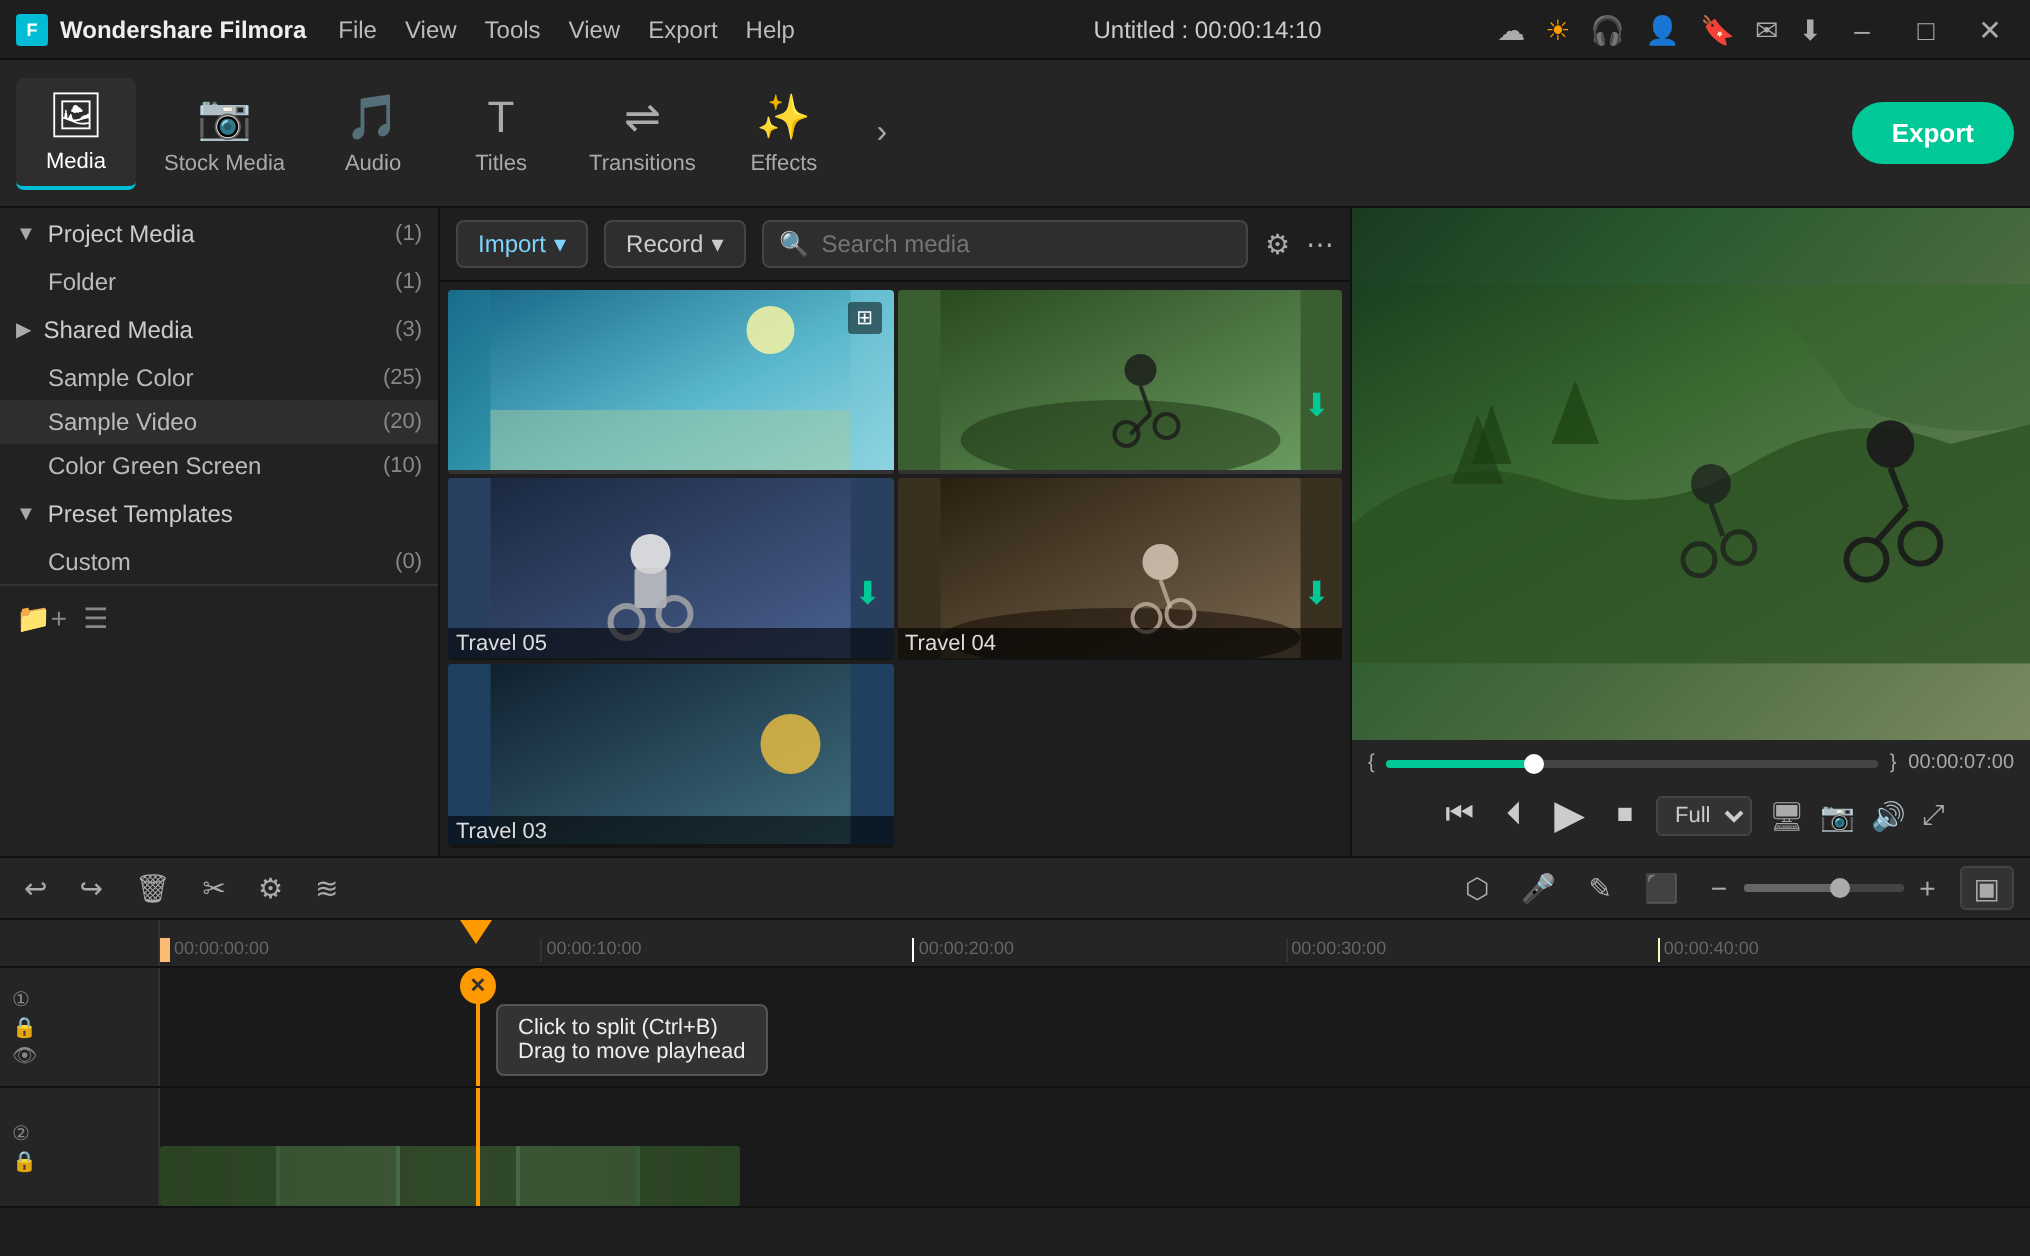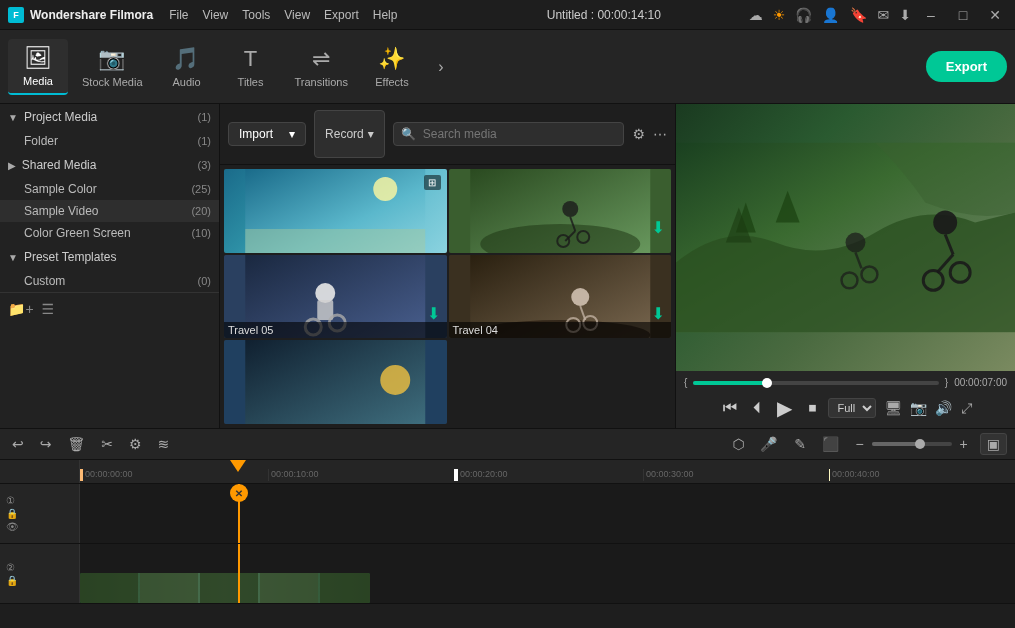--- a/index.html
+++ b/index.html
@@ -37,22 +37,22 @@
     .section-item { display: flex; align-items: center; padding: 4px 8px 4px 24px; cursor: pointer; }
     .section-item.active { background: #2e2e2e; }
     .section-item .item-label { flex: 1; font-size: 12px; color: #bbb; }
     .section-item .item-count { color: #888; font-size: 11px; }
     .bottom-icons { display: flex; gap: 8px; padding: 8px; border-top: 1px solid #333; }
     .bottom-icon-btn { color: #888; font-size: 14px; cursor: pointer; }
 
     
     #media-panel { flex: 1; background: #1e1e1e; display: flex; flex-direction: column; overflow: hidden; }
     .media-toolbar { display: flex; align-items: center; padding: 6px 8px; gap: 8px; border-bottom: 1px solid #111; }
-    .import-btn { display: flex; align-items: flex-end; gap: 16px; background: #2e2e2e; border: 1px solid #444; border-radius: 4px; padding: 4px 10px; cursor: pointer; color: #ffffff; font-size: 12px; }
-    .record-btn { display: flex; align-items: center; gap: 4px; background: #2e2e2e; border: 1px solid #444; border-radius: 4px; padding: 16px 10px; cursor: pointer; color: #ccc; font-size: 12px; }
+    .import-btn { display: flex; align-items: flex-end; gap: 4px; background: #2e2e2e; border: 1px solid #444; border-radius: 4px; padding: 4px 10px; cursor: pointer; color: #7dd3fc; font-size: 12px; }
+    .record-btn { display: flex; align-items: center; gap: 4px; background: #2e2e2e; border: 1px solid #444; border-radius: 4px; padding: 4px 10px; cursor: pointer; color: #ccc; font-size: 12px; }
     .search-box { display: flex; align-items: center; flex: 1; background: #2e2e2e; border: 1px solid #444; border-radius: 4px; padding: 4px 8px; gap: 6px; }
     .search-box input { background: transparent; border: none; outline: none; color: #bbb; font-size: 12px; flex: 1; }
     .media-toolbar .filter-icon { color: #aaa; font-size: 14px; cursor: pointer; }
     .media-toolbar .grid-icon { color: #aaa; font-size: 14px; cursor: pointer; }
 
     
     .media-grid { display: grid; grid-template-columns: repeat(2, 1fr); gap: 2px; padding: 4px; overflow-y: auto; flex: 1; }
     .media-item { position: relative; background: #333; border-radius: 2px; overflow: hidden; cursor: pointer; }
     .media-thumb { width: 100%; height: 90px; object-fit: cover; display: block; }
     .thumb-beach { background: linear-gradient(135deg, #1a6b8a 0%, #2d8fa5 30%, #5bb8cc 60%, #8dd4e0 100%); }
@@ -328,20 +328,21 @@
             <defs>
                 <linearGradient id="travel03Grad" x1="0" y1="0" x2="1" y2="1">
                   <stop offset="0%" stop-color="#102030"></stop>
                   <stop offset="100%" stop-color="#407080"></stop>
                 </linearGradient>
               </defs>
             <rect width="180" height="90" fill="url(#travel03Grad)"></rect>
             <circle cx="150" cy="40" r="15" fill="#f0c040" opacity="0.8"></circle>
           </svg>
         </div>
+        <div class="media-label">Travel 03</div>
       </div>
     </div>
   </div>
 
   <div id="preview-panel">
     <div class="preview-video">
       <svg width="100%" height="100%" viewBox="0 0 340 190" xmlns="http://www.w3.org/2000/svg" style="position:absolute;inset:0;">
         <defs>
           <linearGradient id="bgGrad" x1="0" y1="0" x2="1" y2="1">
             <stop offset="0%" stop-color="#1a4020"></stop>
@@ -422,23 +423,23 @@
       <span class="tl-btn">+</span>
     </div>
     <button class="tl-end-btn">▣</button>
   </div>
 
   <div class="timeline-ruler">
     <div style="width:80px;background:#252525;border-right:1px solid #333;flex-shrink:0;"></div>
     <div style="flex:1;position:relative;overflow:hidden;">
       <div class="playhead-triangle" style="position:absolute;left:150px;top:0;width:0;height:0;border-left:8px solid transparent;border-right:8px solid transparent;border-top:12px solid #f90;z-index:10;"></div>
       <div style="display:flex;height:100%;align-items:flex-end;padding-bottom:2px;">
-        <div style="flex:1;font-size:9px;color:#666;border-left:3px solid #fdba74;padding-left:2px;padding-bottom:2px;">00:00:00:00</div>
+        <div style="flex:1;font-size:9px;color:#666;border-left:5px solid #fdba74;padding-left:2px;padding-bottom:2px;">00:00:00:00</div>
         <div style="flex:1;font-size:9px;color:#666;border-left:1px solid #333;padding-left:2px;padding-bottom:2px;">00:00:10:00</div>
-        <div style="flex:1;font-size:9px;color:#666;border-left:4px solid #ffffff;padding-left:2px;padding-bottom:2px;">00:00:20:00</div>
+        <div style="flex:1;font-size:9px;color:#666;border-left:1px solid #ffffff;padding-left:2px;padding-bottom:2px;">00:00:20:00</div>
         <div style="flex:1;font-size:9px;color:#666;border-left:1px solid #333;padding-left:2px;padding-bottom:2px;">00:00:30:00</div>
         <div style="flex:1;font-size:9px;color:#666;border-left:1px solid #fef9c3;padding-left:2px;padding-bottom:2px;">00:00:40:00</div>
       </div>
     </div>
   </div>
 
   <div class="timeline-tracks">
 
     <div class="track-row">
       <div class="track-header">
@@ -448,20 +449,24 @@
           <span class="track-icon-btn">👁</span>
         </div>
       </div>
       <div class="track-content" style="position:relative;">
 
 
         <div style="position:absolute;left:158px;top:0;bottom:0;width:2px;background:#f90;z-index:10;"></div>
 
         <div style="position:absolute;left:150px;top:0;width:18px;height:18px;background:#f90;border-radius:50%;display:flex;align-items:center;justify-content:center;font-size:10px;color:#333;z-index:15;font-weight:bold;">✕</div>
 
+        <div class="tooltip-box" style="position:absolute;left:168px;top:18px;background:#333;border:1px solid #555;border-radius:4px;padding:5px 10px;z-index:100;">
+          <div style="font-size:11px;color:#eee;white-space:nowrap;">Click to split (Ctrl+B)</div>
+          <div style="font-size:11px;color:#eee;white-space:nowrap;">Drag to move playhead</div>
+        </div>
       </div>
     </div>
 
     <div class="track-row">
       <div class="track-header">
         <div class="track-icons">
           <span class="track-icon-btn">②</span>
           <span class="track-icon-btn">🔒</span>
         </div>
       </div>

